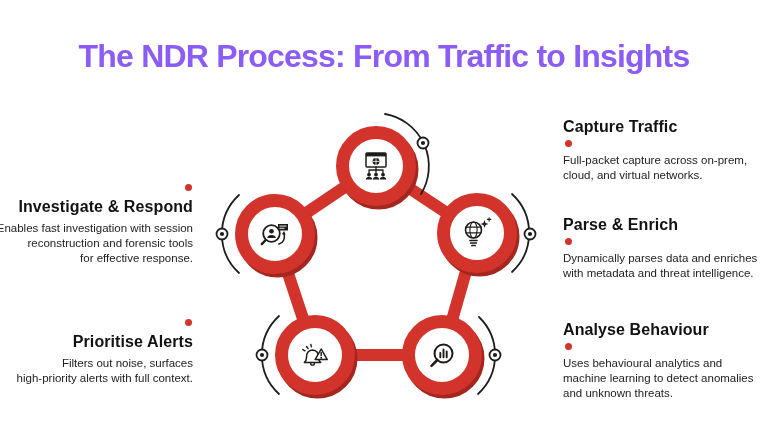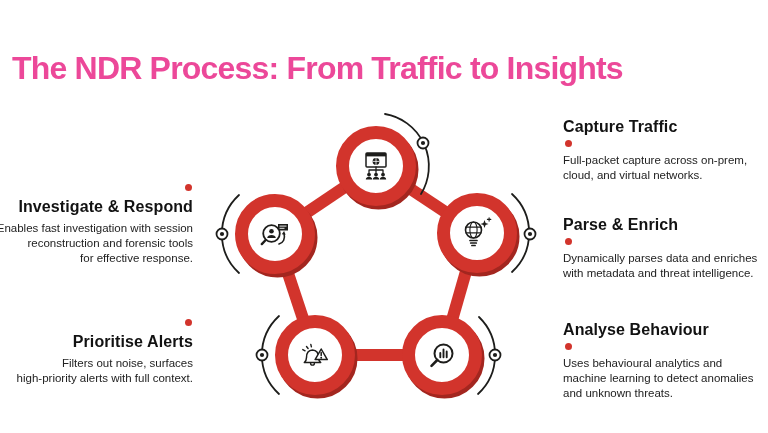--- a/index.html
+++ b/index.html
@@ -7,22 +7,22 @@
     --dark-red:#a3261f;
     --ink:#1d1d1b;
   }
   *{box-sizing:border-box;}
   html,body{margin:0;padding:0;background:#ffffff;}
   .canvas{
     position:relative;width:768px;height:433px;background:#ffffff;overflow:hidden;
     font-family:"Liberation Sans",sans-serif;color:var(--ink);
   }
   h1.title{
-    position:absolute;top:38px;left:0;right:0;margin:12px;text-align:left;
-    font-size:32px;font-weight:700;letter-spacing:-0.8px;color:#ec4899;
+    position:absolute;top:38px;left:0;right:0;margin:0;text-align:center;
+    font-size:32px;font-weight:700;letter-spacing:-0.8px;color:#8b5cf6;
   }
   .step{position:absolute;width:215px;}
   .step.right{text-align:left;}
   .step.left{text-align:right;}
   .step h2{
     margin:0;font-size:16px;font-weight:700;color:#121212;line-height:19px;letter-spacing:0.1px;
   }
   .step .dot{
     width:7px;height:7px;border-radius:50%;background:var(--red);
   }

